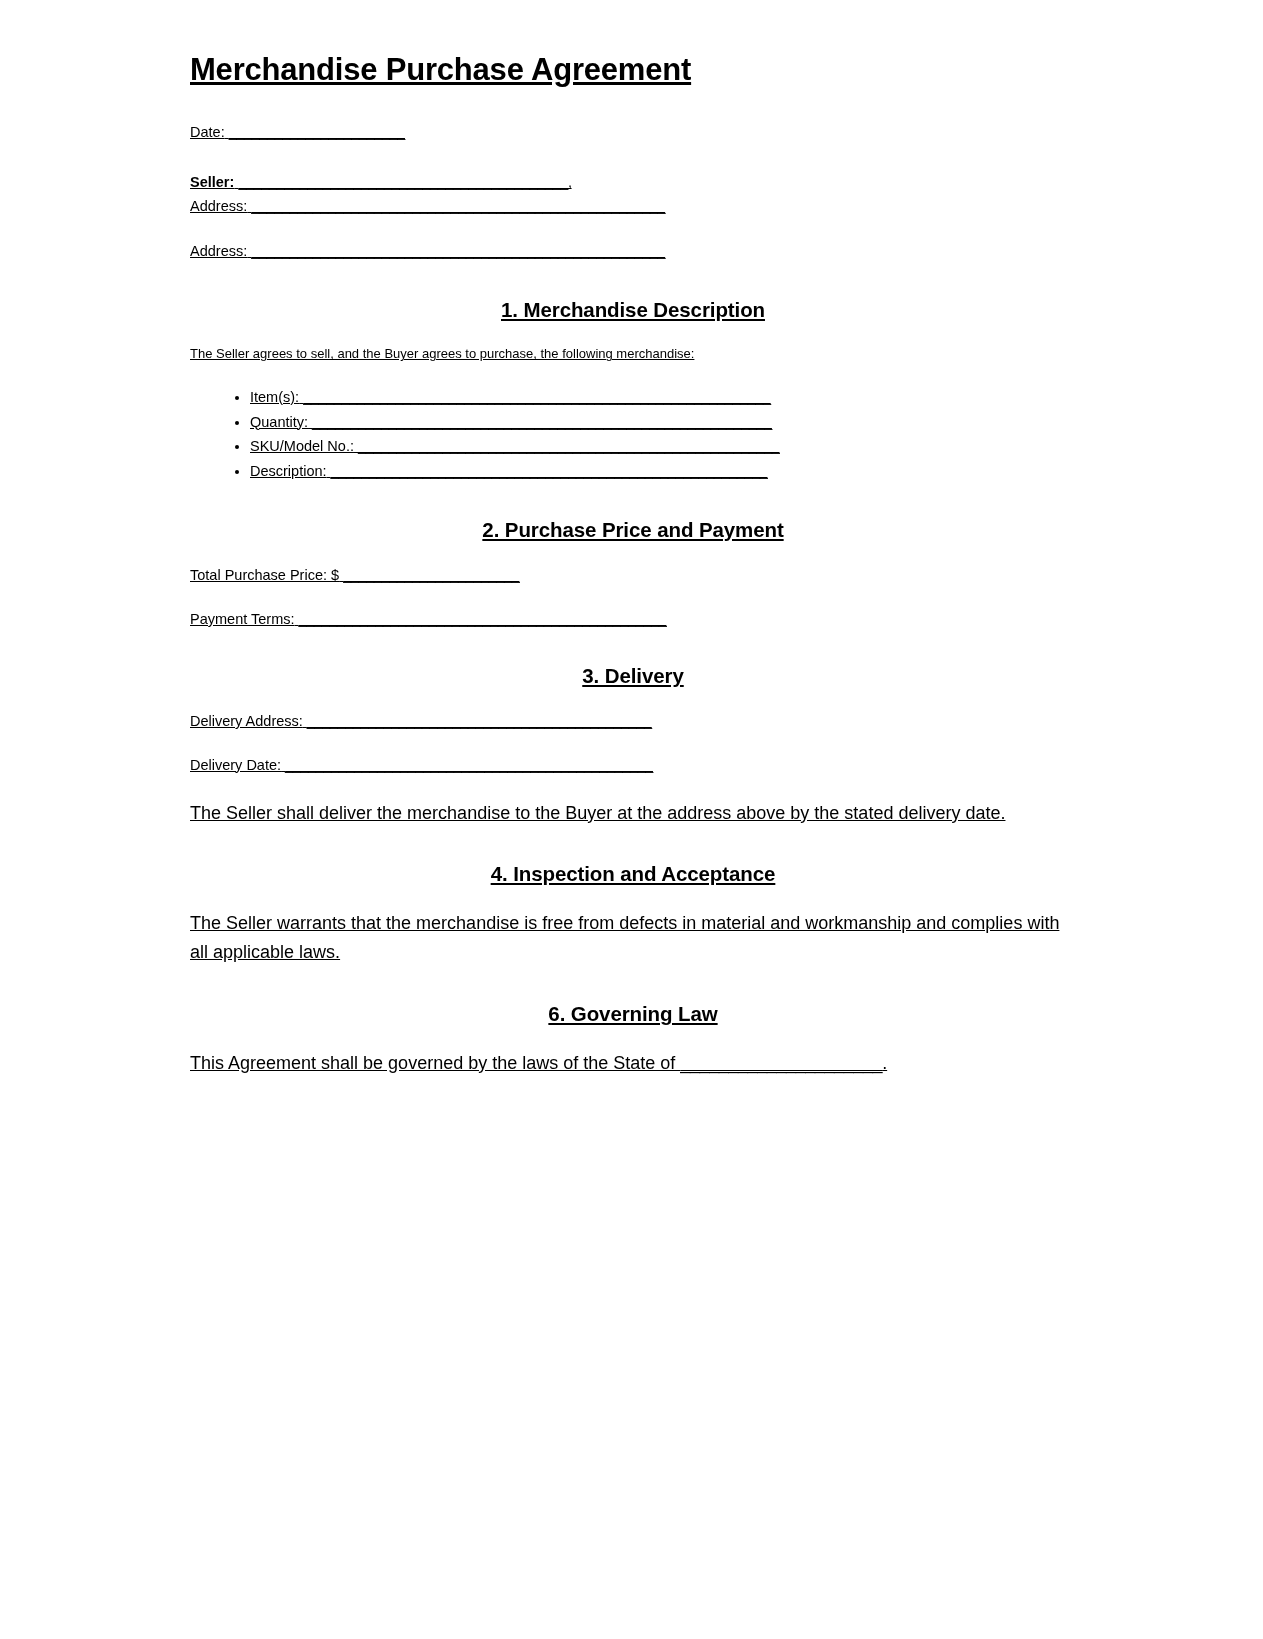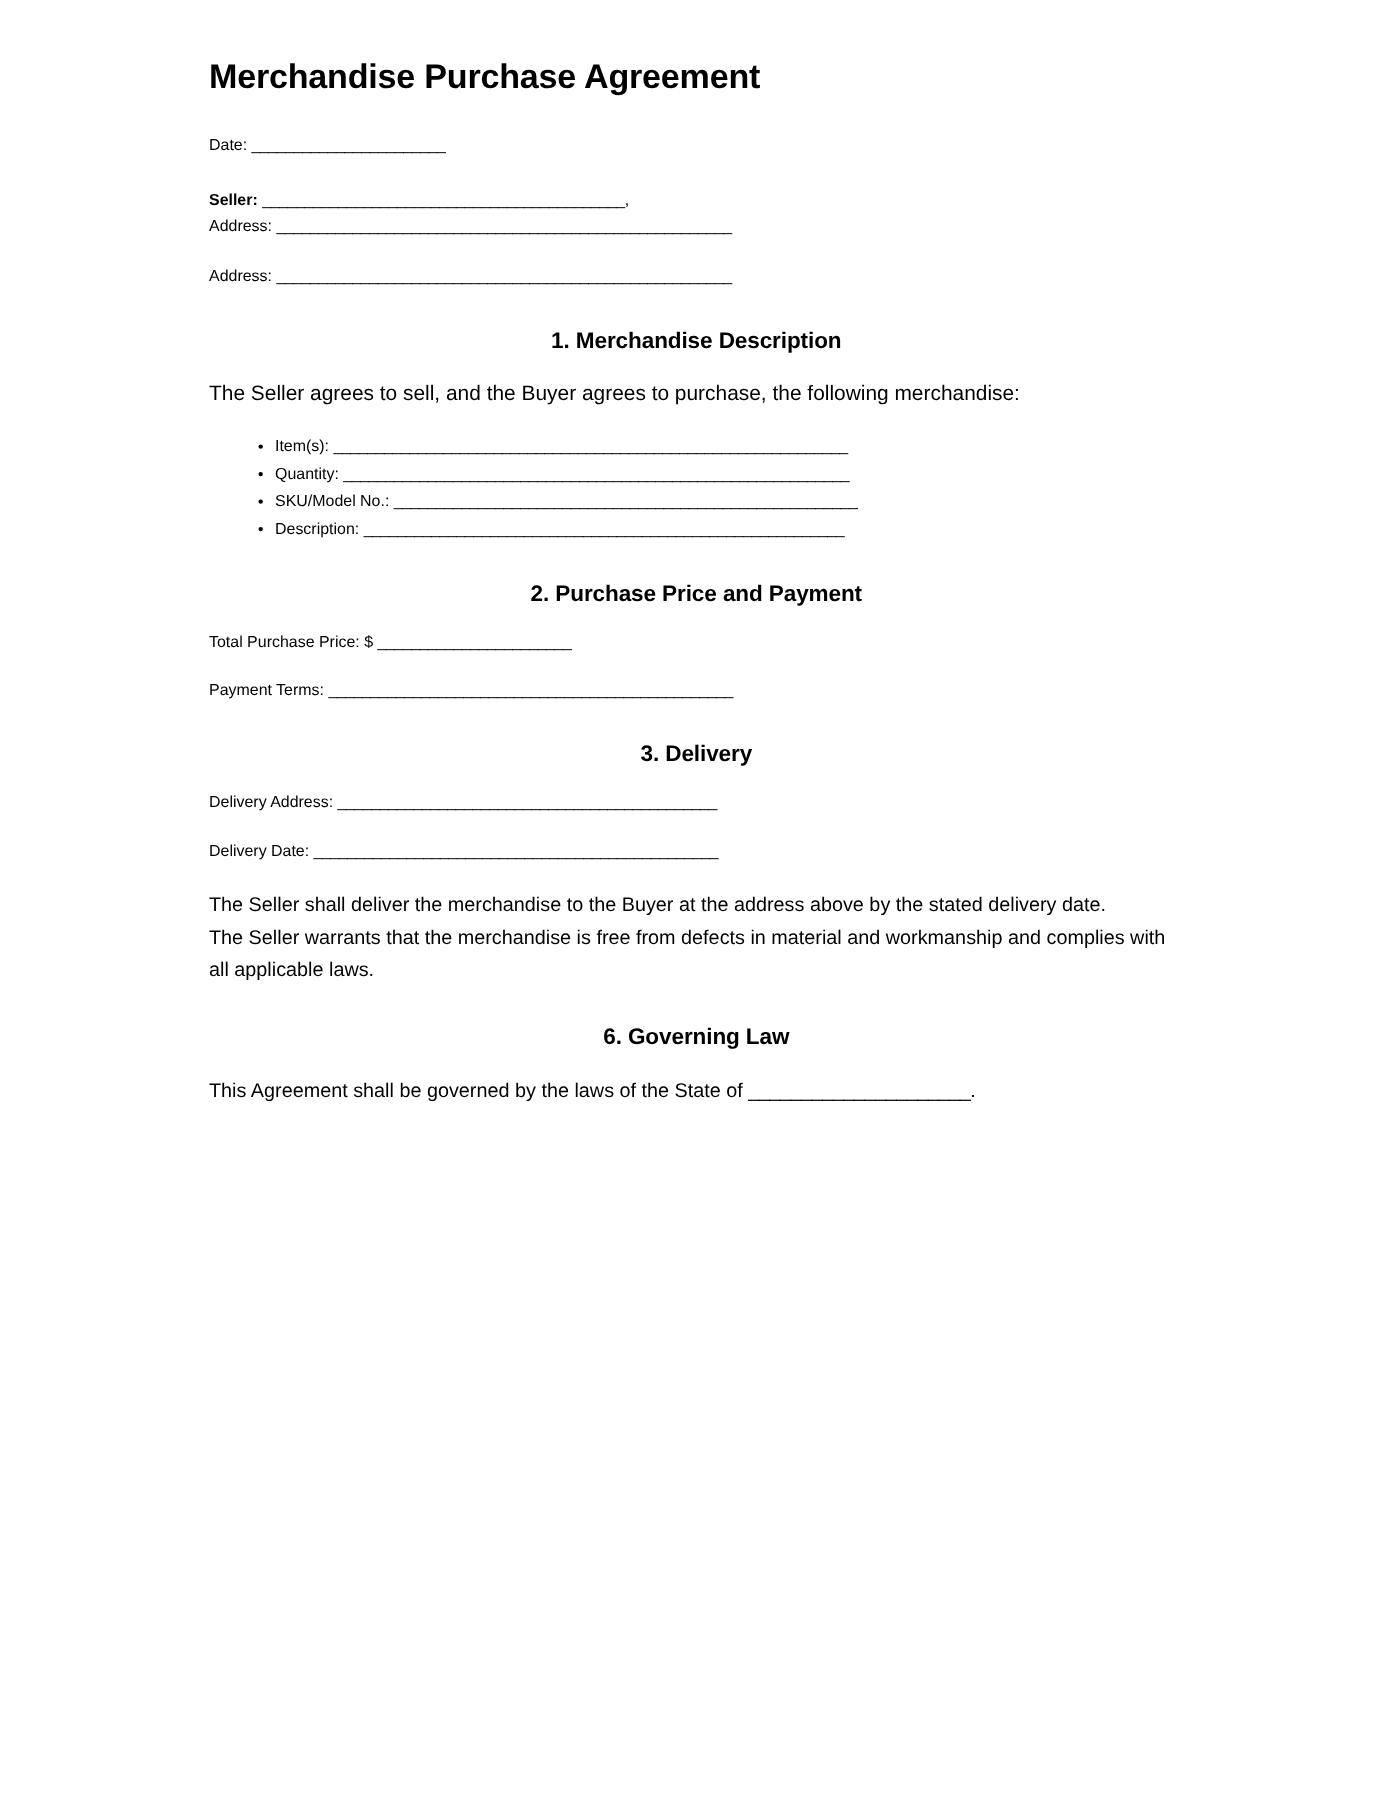--- a/index.html
+++ b/index.html
@@ -13,30 +13,31 @@
     color: #000000;
   }
   .page {
     width: 1039px;
     min-height: 1639px;
     margin: 0 auto;
     background: #ffffff;
     box-sizing: border-box;
     padding: 52px 75px 40px 78px;
     position: relative;
+    text-decoration: underline;
   }
   .doc-title {
     font-size: 31px;
     font-weight: bold;
     letter-spacing: -0.2px;
     margin: 0 0 34px 0;
     line-height: 1.15;
   }
   .body-text {
-    font-size: 19px;
+    font-size: 13px;
     line-height: 1.55;
     margin: 0;
   }
   .date-line {
     font-size: 14.5px;
     margin: 0 0 28px 0;
     line-height: 1.5;
   }
   .intro {
     font-size: 14.5px;
@@ -165,19 +166,20 @@
   <div class="field-line">
     <span>Delivery Address:</span>
     <span class="blank">_____________________________________________</span>
   </div>
   <div class="field-line">
     <span>Delivery Date:</span>
     <span class="blank">________________________________________________</span>
   </div>
   <p class="para first">The Seller shall deliver the merchandise to the Buyer at the address above by the stated delivery date.</p>
 
+  <h2 class="section-heading">4. Inspection and Acceptance</h2>
 
   <p class="para first">The Seller warrants that the merchandise is free from defects in material and workmanship and complies with all applicable laws.</p>
 
   <h2 class="section-heading">6. Governing Law</h2>
   <p class="para first"><span>This Agreement shall be governed by the laws of the State of </span><span class="blank">_____________________</span><span>.</span></p>
 
 </div>
 
 </body></html>

